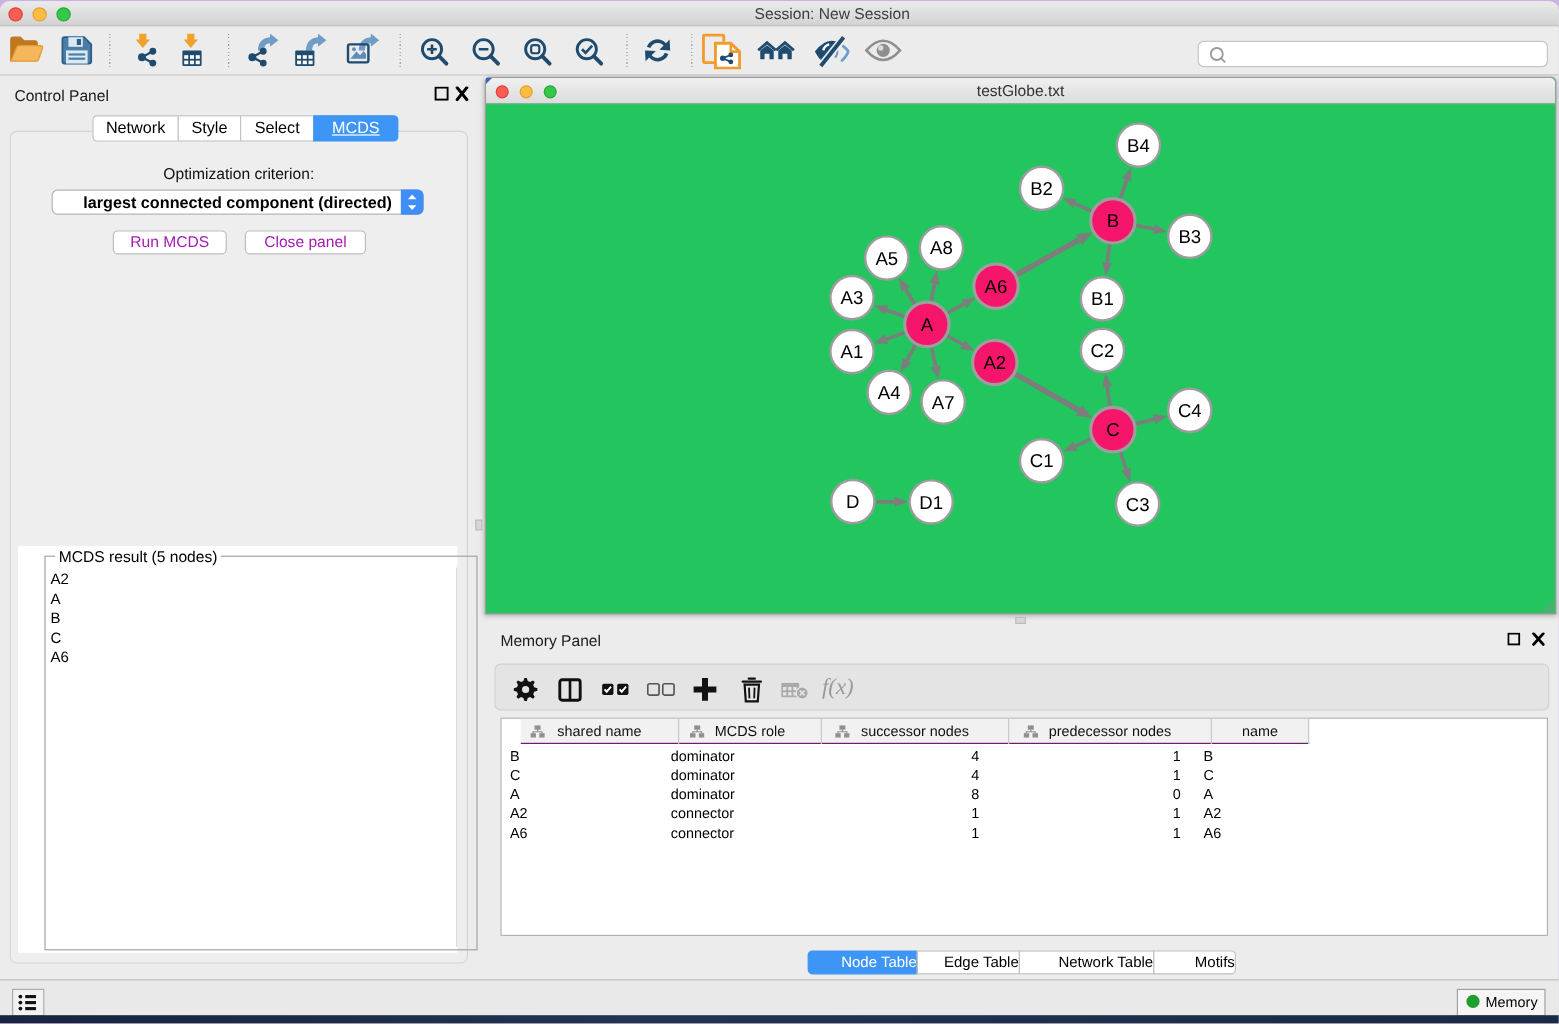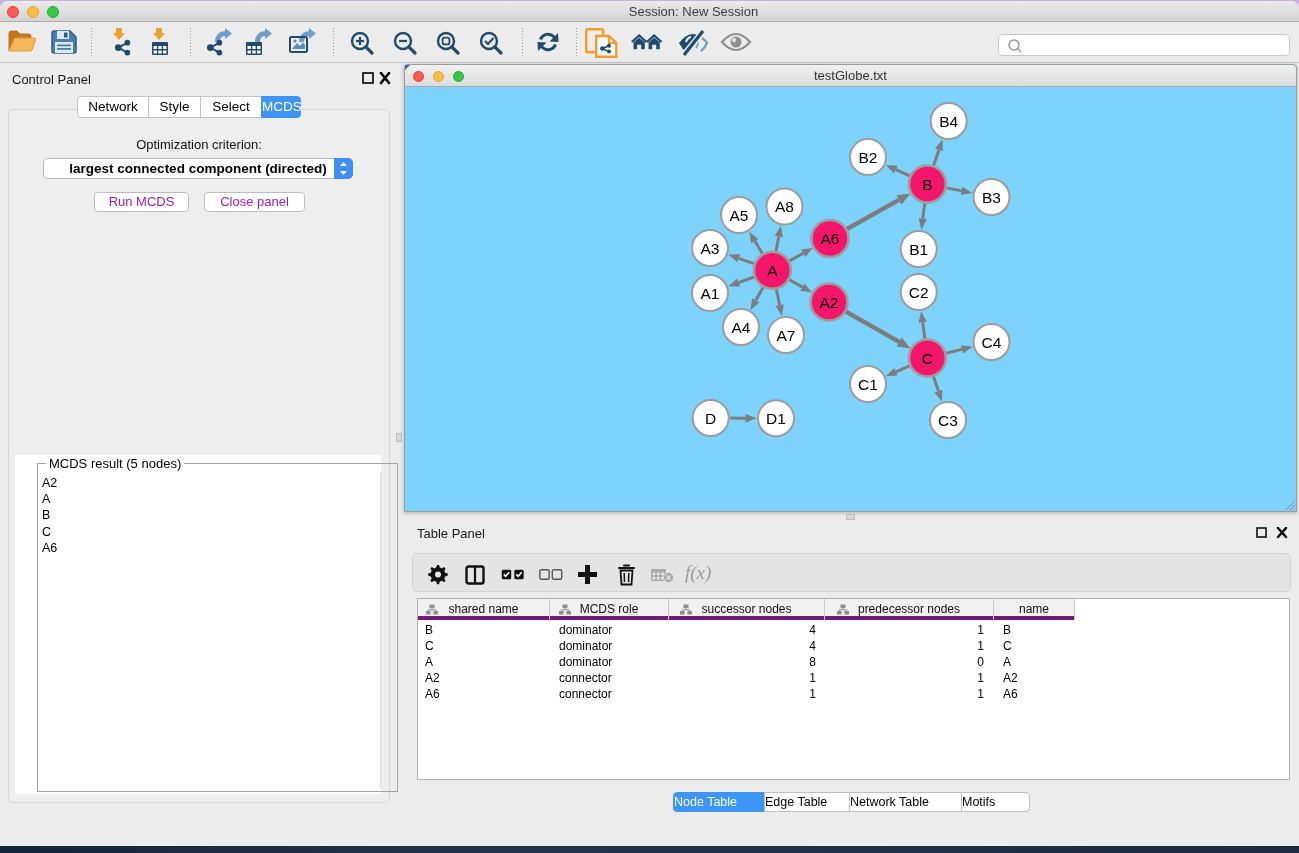--- a/index.html
+++ b/index.html
@@ -27,35 +27,35 @@
 #dropdown { position:absolute; left:43px; top:157px; width:310px; height:21px; background:#fff; border:1px solid #b6b6b6; border-radius:5px; font-size:13.5px; text-align:center; line-height:19px; color:#000;font-weight:bold; }
 #dd-spin { position:absolute; right:-1px; top:-1px; width:19px; height:21px; background:#3f8ef7; border-radius:0 5px 5px 0; }
 .btn { position:absolute; height:20px; background:#fff; border:1px solid #bdbdbd; border-radius:4px; font-size:13px; text-align:center; line-height:18px; color:#a21caf; }
 
 #mcds-white { position:absolute; left:15px; top:454px; width:366px; height:339px; background:#fff; }
 #mcds-box { position:absolute; left:2px; top:8px; width:361px; height:329px; border:1px solid #a3a3a3;margin-left:20px; }
 #mcds-legend { position:absolute; left:8px; top:-8px; background:#fff; padding:0 3px; font-size:13px; color:#000; }
 #mcds-list { position:absolute; left:4px; top:11px; font-size:12.5px; line-height:16.2px; color:#000; }
 #mcds-scroll { position:absolute; right:16px; top:9px; bottom:2px; width:1px; background:#dcdcdc; }
 
-#netwin { position:absolute; left:404px; top:63px; width:893px; height:448px; background:#7dd3fc; border:1px solid #9c9c9c; border-radius:4px 4px 0 0; box-shadow:0 1px 4px rgba(0,0,0,0.25); }
+#netwin { position:absolute; left:404px; top:63px; width:893px; height:448px; background:#22c55e; border:1px solid #9c9c9c; border-radius:4px 4px 0 0; box-shadow:0 1px 4px rgba(0,0,0,0.25); }
 #nw-title { position:absolute; left:0; top:0; width:100%; height:22px; background:linear-gradient(#f0f0f0,#dcdcdc); border-bottom:1px solid #ababab; border-radius:4px 4px 0 0; }
 #nw-title .t { position:absolute; width:100%; text-align:center; top:3px; font-size:13px; color:#333; }
 .mtl { position:absolute; width:11px; height:11px; border-radius:50%; top:6px; }
 
 #tp-title { position:absolute; left:417px; top:525px; font-size:13px; color:#1a1a1a; }
 #tp-toolbar { position:absolute; left:412px; top:552px; width:879px; height:39px; background:#e4e4e4; border:1px solid #d2d2d2; border-radius:5px; }
 #tbl { position:absolute; left:417px; top:597px; width:873px; height:182px; background:#fff; border:1px solid #b3b3b3; }
-#tbl-head { position:absolute; left:0; top:0; width:657px; height:21px; background:#f1f1f1; border-bottom:4px solid #701a75; }
+#tbl-head { position:absolute; left:16px; top:0; width:657px; height:21px; background:#f1f1f1; border-bottom:1px solid #701a75; }
 .th { position:absolute; top:0; height:21px; border-right:1px solid #c9c9c9; font-size:12px; color:#111; text-align:center; line-height:21px; }
 .sorticon { position:absolute; top:5px; width:12px; height:11px; }
 .td { position:absolute; font-size:12px; color:#000; height:16px; line-height:16px; }
 
 #btabs { position:absolute; left:673px; top:791px; height:20px; }
-.btab { position:absolute; top:0; height:20px; background:#fff; border:1px solid #c0c0c0; font-size:12.5px; color:#000; text-align:left; line-height:18px; }
+.btab { position:absolute; top:0; height:20px; background:#fff; border:1px solid #c0c0c0; font-size:12.5px; color:#000; text-align:right; line-height:18px; }
 .btab.sel { background:#3d95f5; color:#fff; border-color:#3d95f5; }
 
 #statusbar { position:absolute; left:0; top:815px; width:1299px; height:31px; background:#e9e9e9; border-top:1px solid #bcbcbc; }
 #memory { position:absolute; left:1214px; top:7px; width:74px; height:23px; background:#f5f5f5; border:1px solid #9f9f9f; font-size:12px; line-height:21px; color:#000; }
 #listbtn { position:absolute; left:10px; top:7px; width:27px; height:23px; background:#f2f2f2; border:1px solid #ababab; }
 </style>
 </head>
 <body>
 <div id="win">
   <div id="titlebar">
@@ -215,21 +215,21 @@
 
   <div id="cp-title">Control Panel</div>
   <svg class="abs" style="left:357px;top:71px" width="36" height="14">
     <rect x="6" y="1" width="10" height="10" fill="none" stroke="#000" stroke-width="1.6"></rect>
     <path d="M24 1 L32 11 M32 1 L24 11" stroke="#000" stroke-width="2.6" stroke-linecap="round"></path>
   </svg>
   <div id="cp-tabs">
     <div class="tab" style="left:0;width:72px;border-radius:4px 0 0 4px;">Network</div>
     <div class="tab" style="left:71px;width:53px;">Style</div>
     <div class="tab" style="left:123px;width:62px;">Select</div>
-    <div class="tab sel" style="left:184px;width:40px;border-radius:0 4px 4px 0;">MCDS</div>
+    <div class="tab sel" style="left:184px;width:71px;border-radius:0 4px 4px 0;text-decoration:underline;">MCDS</div>
   </div>
   <div id="cp-body"></div>
   <div id="optlabel">Optimization criterion:</div>
   <div id="dropdown">largest connected component (directed)
     <div id="dd-spin"><svg width="19" height="21">
           <path d="M9.5 4 L13 8 L6 8 Z" fill="#fff"></path>
           <path d="M9.5 17 L13 13 L6 13 Z" fill="#fff"></path>
         </svg></div>
   </div>
   <div class="btn" style="left:94px;top:191px;width:95px;">Run MCDS</div>
@@ -334,21 +334,21 @@
         <circle cx="371.0" cy="329.3" r="18" fill="#ffffff" stroke="#9c9c9c" stroke-width="2"></circle>
         <text x="371.0" y="334.8" font-size="15.5" text-anchor="middle" fill="#000">D1</text>
       </svg>
     <svg width="14" height="14" style="position:absolute;right:0;bottom:0">
         <path d="M13 4 L4 13 M13 8 L8 13 M13 12 L12 13" stroke="#8d8d8d" stroke-width="1"></path>
       </svg>
   </div>
 
   <div class="abs" style="left:396px;top:432px;width:6px;height:9px;background:#d6d6d6;border:1px solid #bdbdbd;"></div>
   <div class="abs" style="left:846px;top:513px;width:9px;height:6px;background:#d6d6d6;border:1px solid #bdbdbd;"></div>
-  <div id="tp-title">Table Panel</div>
+  <div id="tp-title">Memory Panel</div>
   <svg class="abs" style="left:1256px;top:526px" width="36" height="14">
     <rect x="1" y="1" width="9" height="9" fill="none" stroke="#000" stroke-width="1.5"></rect>
     <path d="M22 1 L30 10 M30 1 L22 10" stroke="#000" stroke-width="2.4" stroke-linecap="round"></path>
   </svg>
   <div id="tp-toolbar">
     <svg class="abs" style="left:14px;top:11px" width="22" height="20" viewBox="0 0 22 20">
         <path d="M10 0 L12 0 L12.8 2.6 A7.5 7.5 0 0 1 14.8 3.4 L17.2 2 L18.6 3.4 L17.3 5.8 A7.5 7.5 0 0 1 18.2 7.8 L20.8 8.6 L20.8 10.6 L18.2 11.4 A7.5 7.5 0 0 1 17.3 13.4 L18.6 15.8 L17.2 17.2 L14.8 15.8 A7.5 7.5 0 0 1 12.8 16.6 L12 19.2 L10 19.2 L9.2 16.6 A7.5 7.5 0 0 1 7.2 15.8 L4.8 17.2 L3.4 15.8 L4.7 13.4 A7.5 7.5 0 0 1 3.8 11.4 L1.2 10.6 L1.2 8.6 L3.8 7.8 A7.5 7.5 0 0 1 4.7 5.8 L3.4 3.4 L4.8 2 L7.2 3.4 A7.5 7.5 0 0 1 9.2 2.6 Z" fill="#111"></path>
         <circle cx="11" cy="9.6" r="3" fill="#e4e4e4"></circle>
       </svg>
       <svg class="abs" style="left:52px;top:11px" width="20" height="20" viewBox="0 0 20 20">
@@ -453,14 +453,27 @@
     <div class="td" style="left:407px;top:87px;width:159px;text-align:right;">1</div>
     <div class="td" style="left:585px;top:87px;width:70px;">A6</div>
   </div>
   <div id="btabs">
     <div class="btab sel" style="left:0;width:92px;border-radius:4px 0 0 4px;">Node Table</div>
     <div class="btab" style="left:91px;width:86px;">Edge Table</div>
     <div class="btab" style="left:176px;width:113px;">Network Table</div>
     <div class="btab" style="left:288px;width:69px;border-radius:0 4px 4px 0;">Motifs</div>
   </div>
 
+  <div id="statusbar">
+    <div id="listbtn">
+        <svg width="25" height="21" style="position:absolute;left:0;top:0">
+      <circle cx="6" cy="5.5" r="1.6" fill="#111"></circle>
+          <rect x="10" y="4.2" width="9" height="2.6" fill="#111"></rect>
+      <circle cx="6" cy="10.5" r="1.6" fill="#111"></circle>
+          <rect x="10" y="9.2" width="9" height="2.6" fill="#111"></rect>
+      <circle cx="6" cy="15.5" r="1.6" fill="#111"></circle>
+          <rect x="10" y="14.2" width="9" height="2.6" fill="#111"></rect>
+    </svg>
+      </div>
+    <div id="memory"><span style="display:inline-block;width:11px;height:11px;border-radius:50%;background:#1e9e2d;margin:0 5px 0 7px;vertical-align:-1px;"></span>Memory</div>
+  </div>
 </div>
 <div id="bottomstrip"></div>
 
 </body></html>

